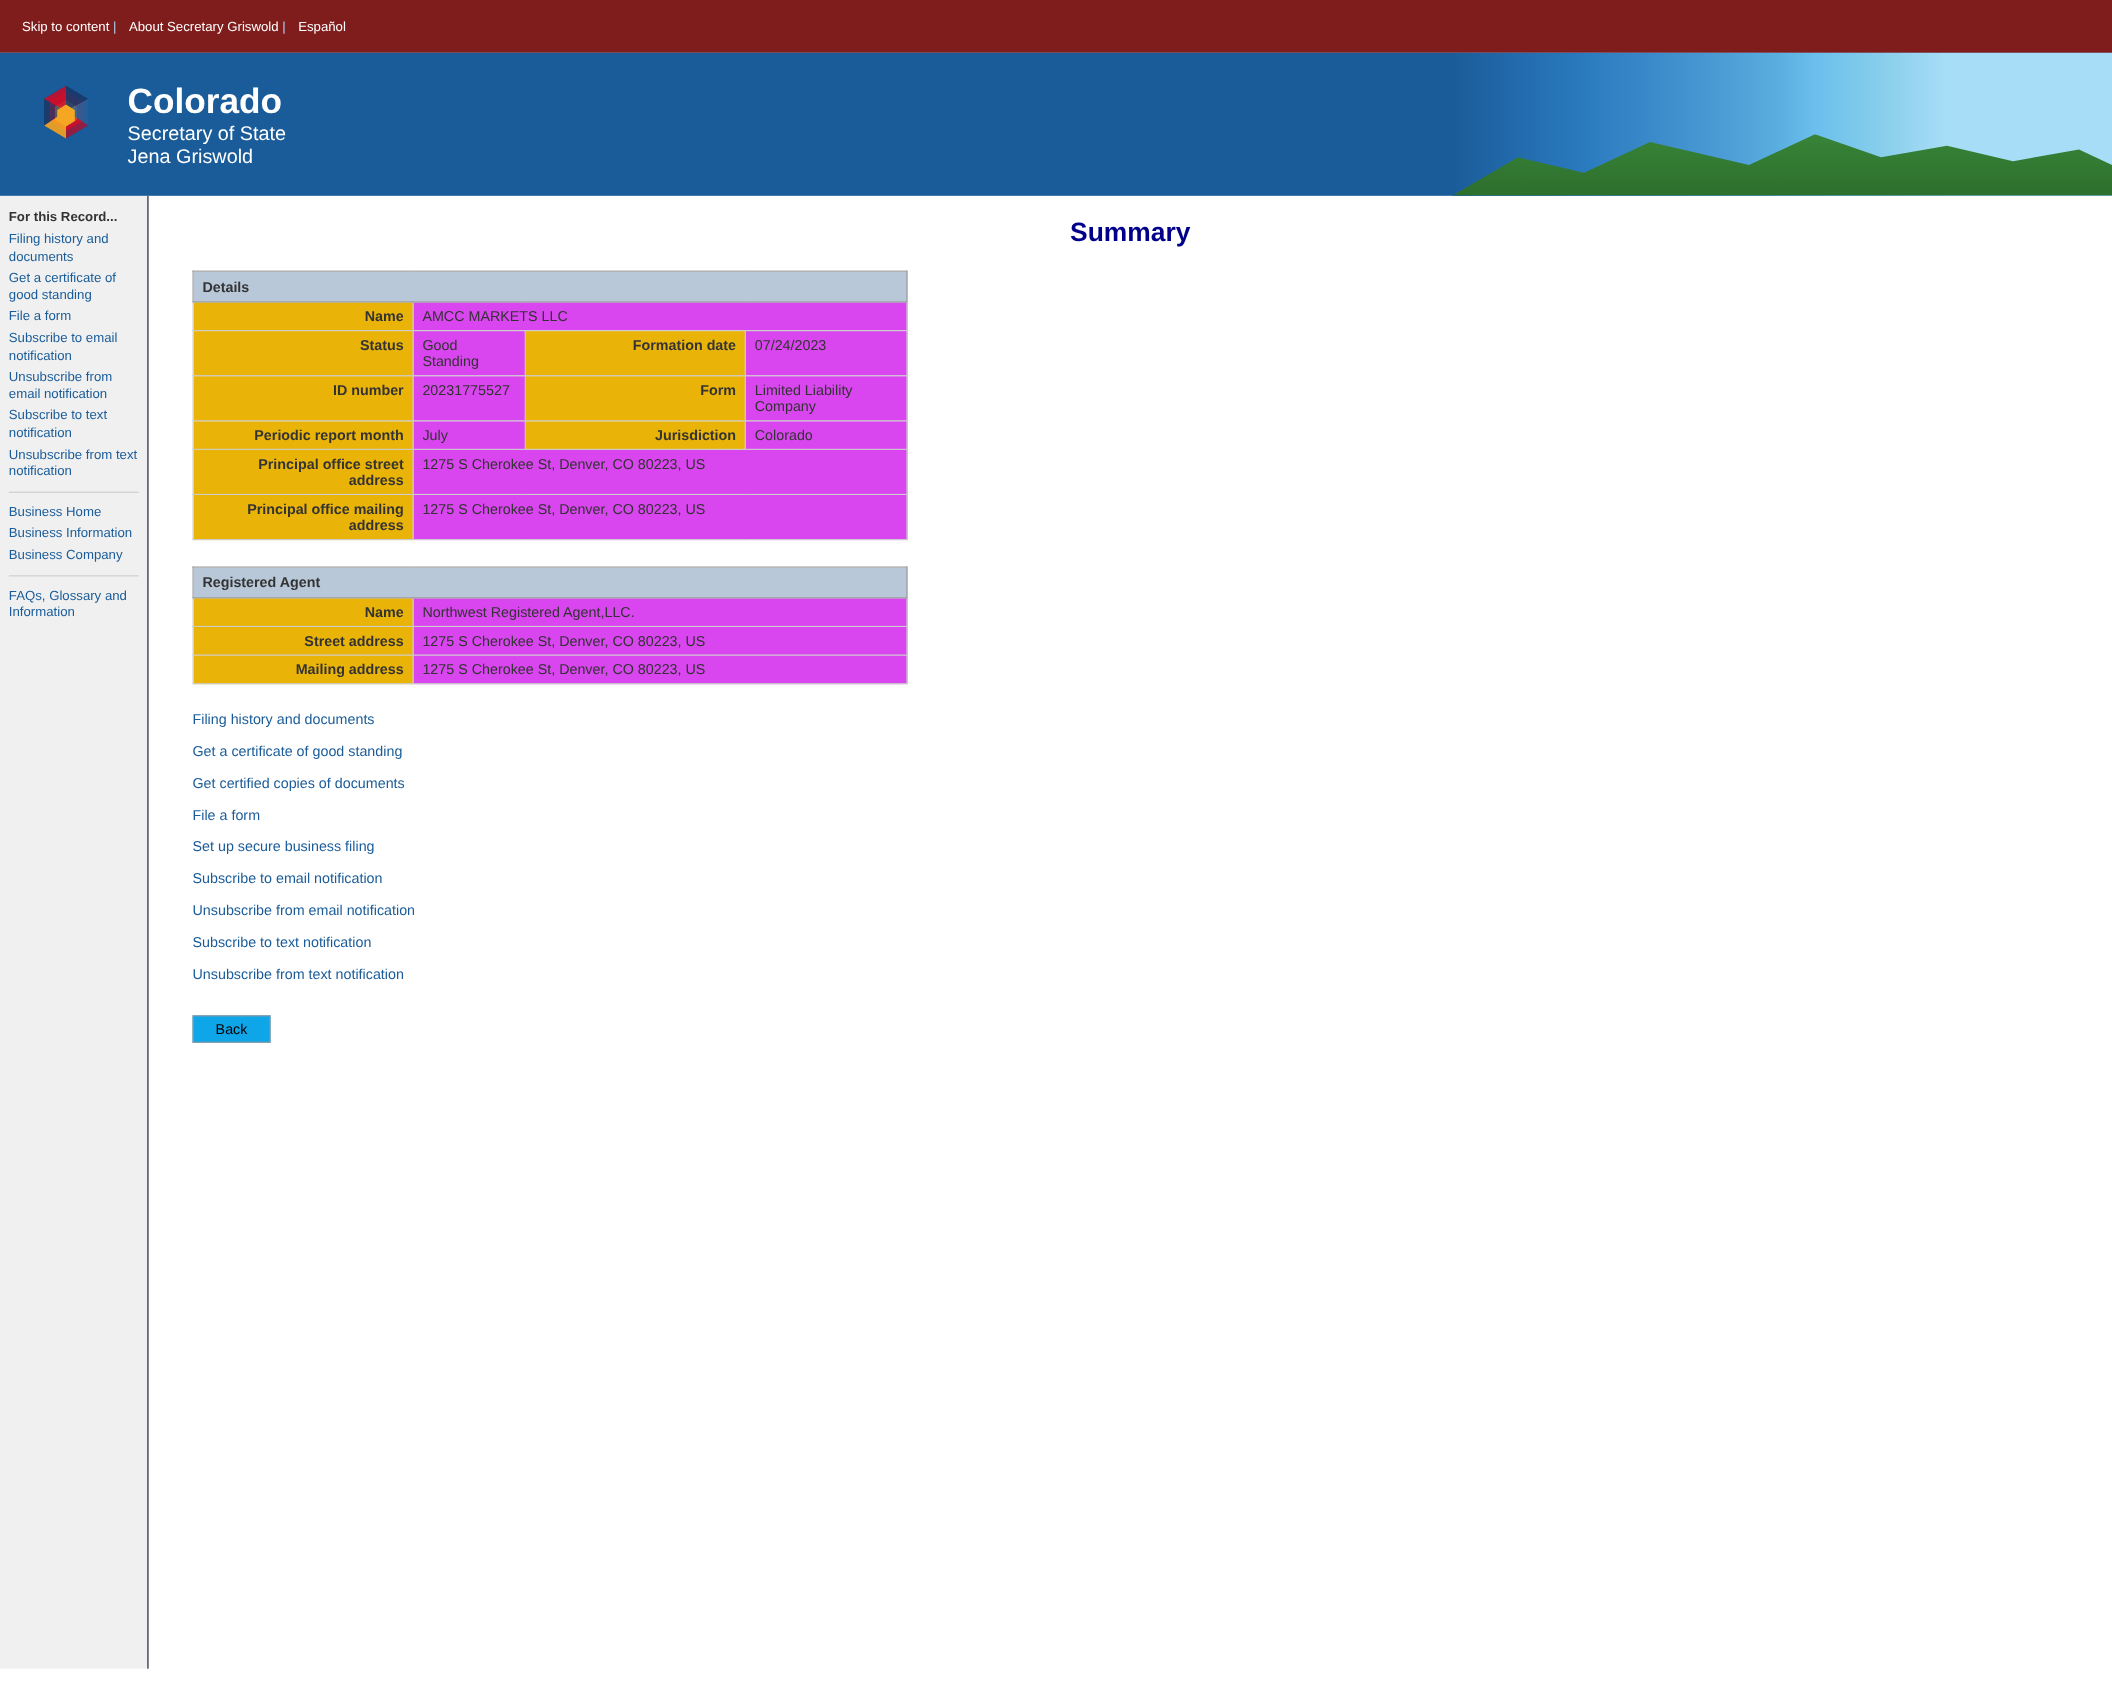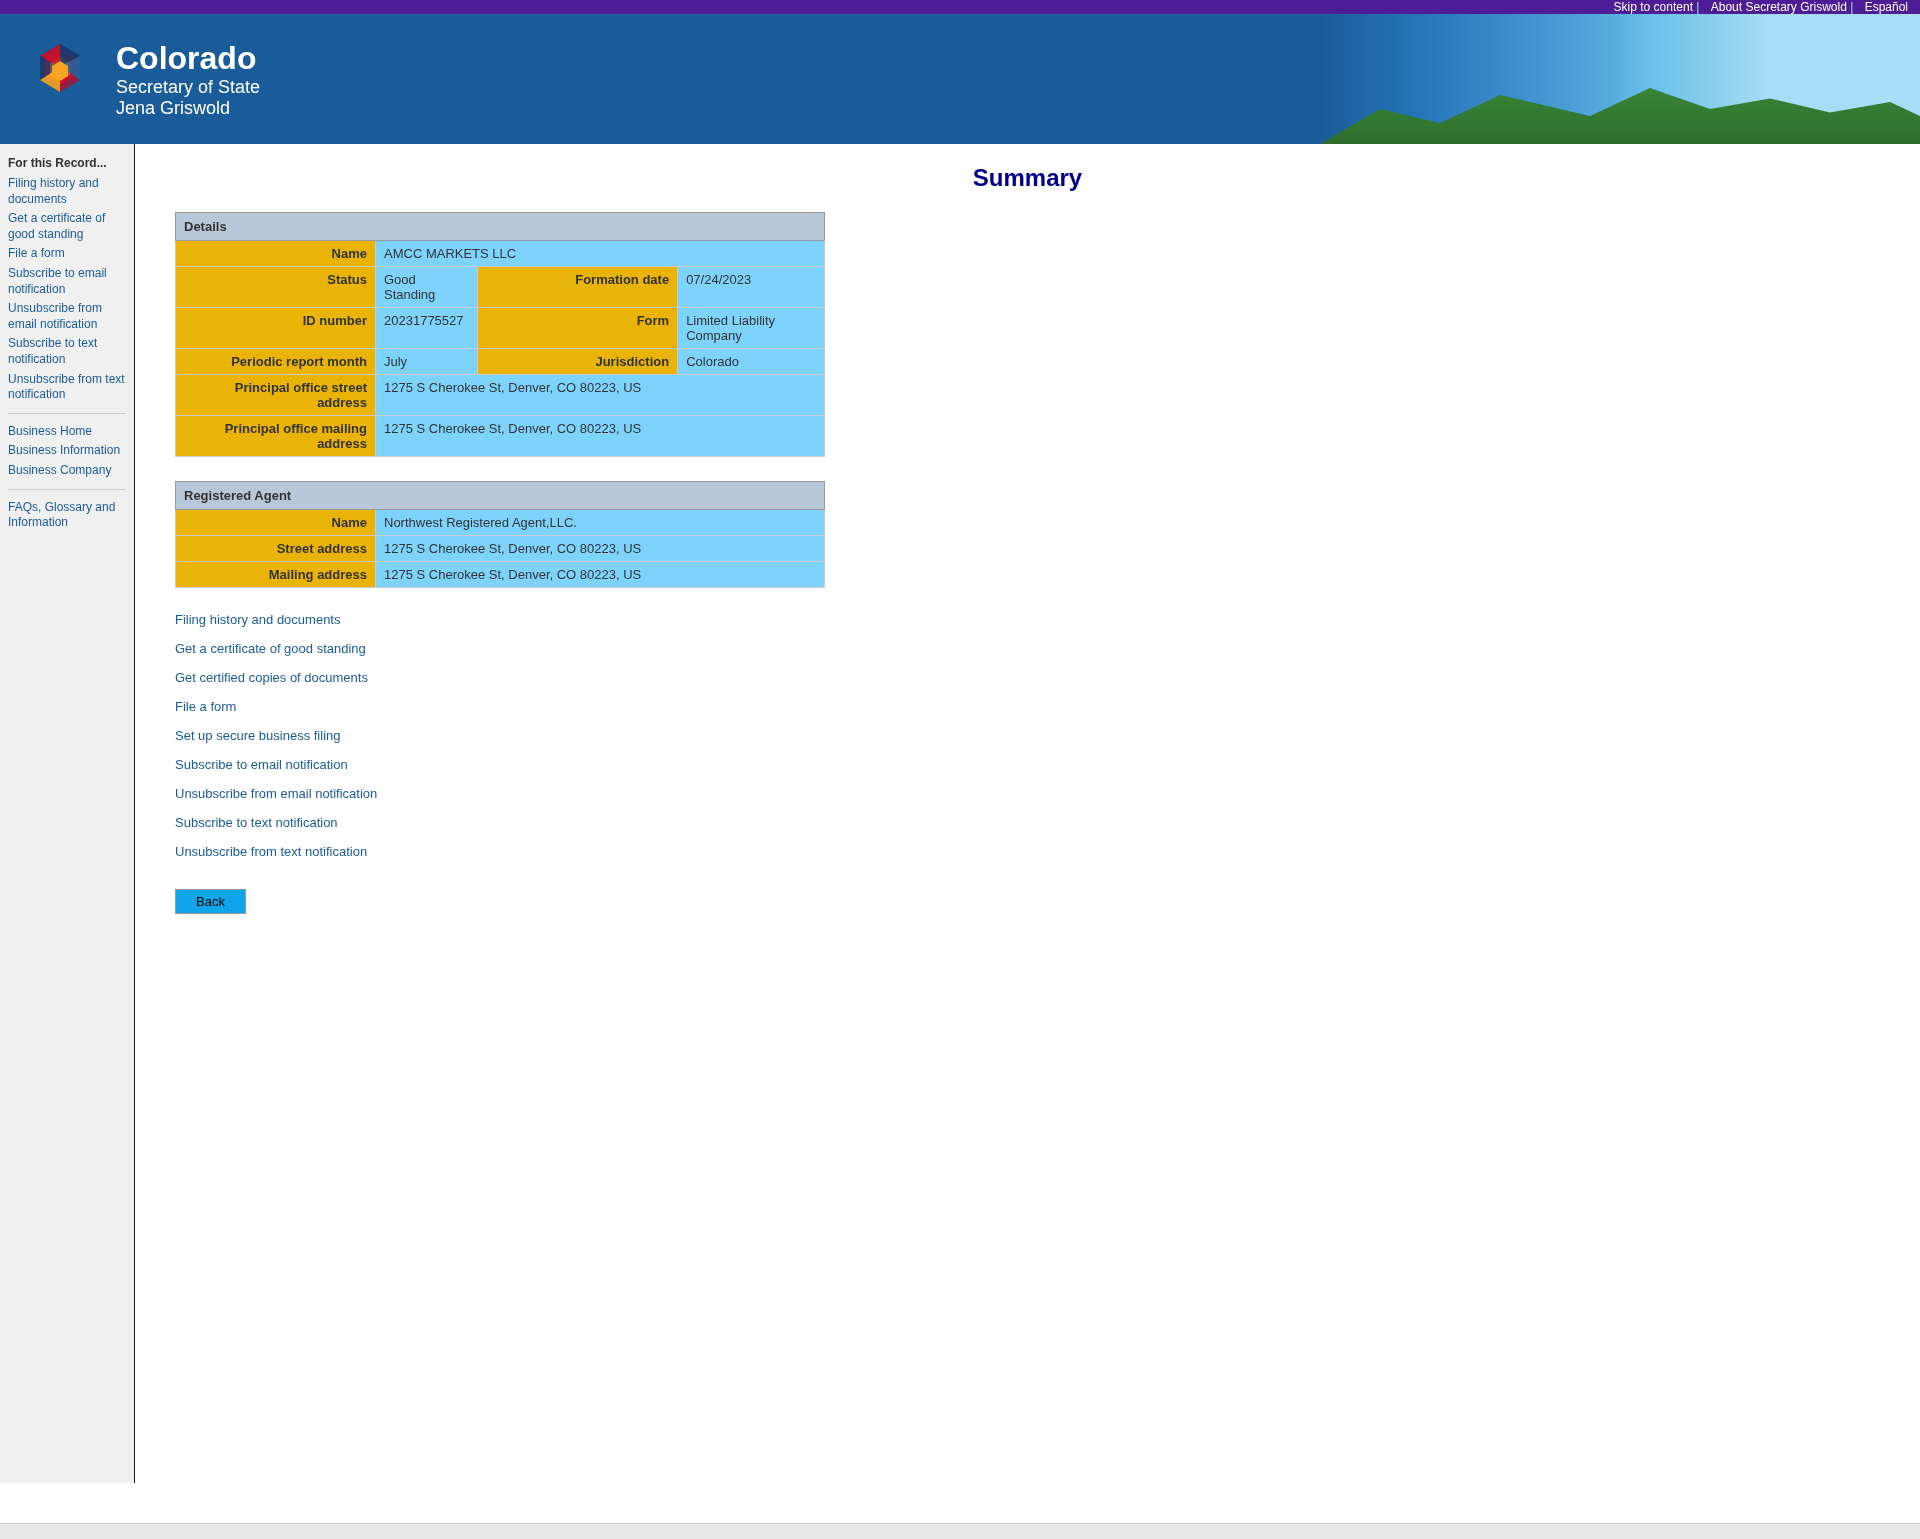--- a/index.html
+++ b/index.html
@@ -1,23 +1,23 @@
 <!DOCTYPE html>
 <html><head>
   <meta charset="utf-8">
   <style>
     * { margin: 0; padding: 0; box-sizing: border-box; }
     body { font-family: Arial, sans-serif; font-size: 13px; background: #fff; color: #333; }
 
     
     #top-bar {
-      background: #4c1d95;
+      background: #7f1d1d;
       color: #fff;
-      text-align: right;
-      padding: 0 12px;
+      text-align: left;
+      padding: 17px 12px;
       font-size: 12px;
     }
     #top-bar a {
       color: #fff;
       text-decoration: none;
       margin-left: 8px;
     }
     #top-bar span { color: #aad4f5; }
 
     
@@ -132,21 +132,21 @@
       vertical-align: top;
     }
     .info-table .label-cell {
       text-align: right;
       font-weight: bold;
       width: 200px;
       background: #eab308;
       color: #333;
     }
     .info-table .value-cell {
-      background: #7dd3fc;
+      background: #d946ef;
     }
 
     
     #links-section {
       margin-top: 10px;
     }
     #links-section a {
       display: block;
       color: #1a5c99;
       text-decoration: none;

